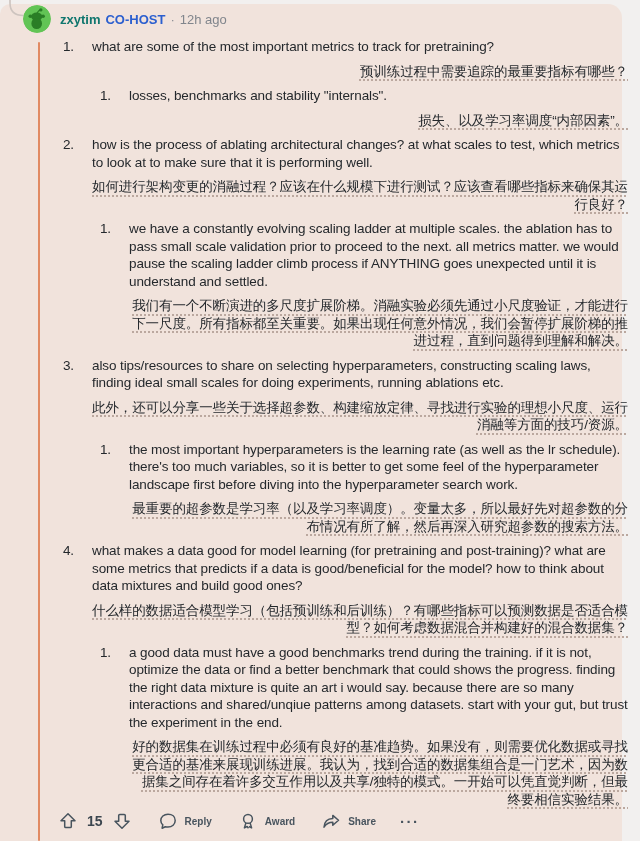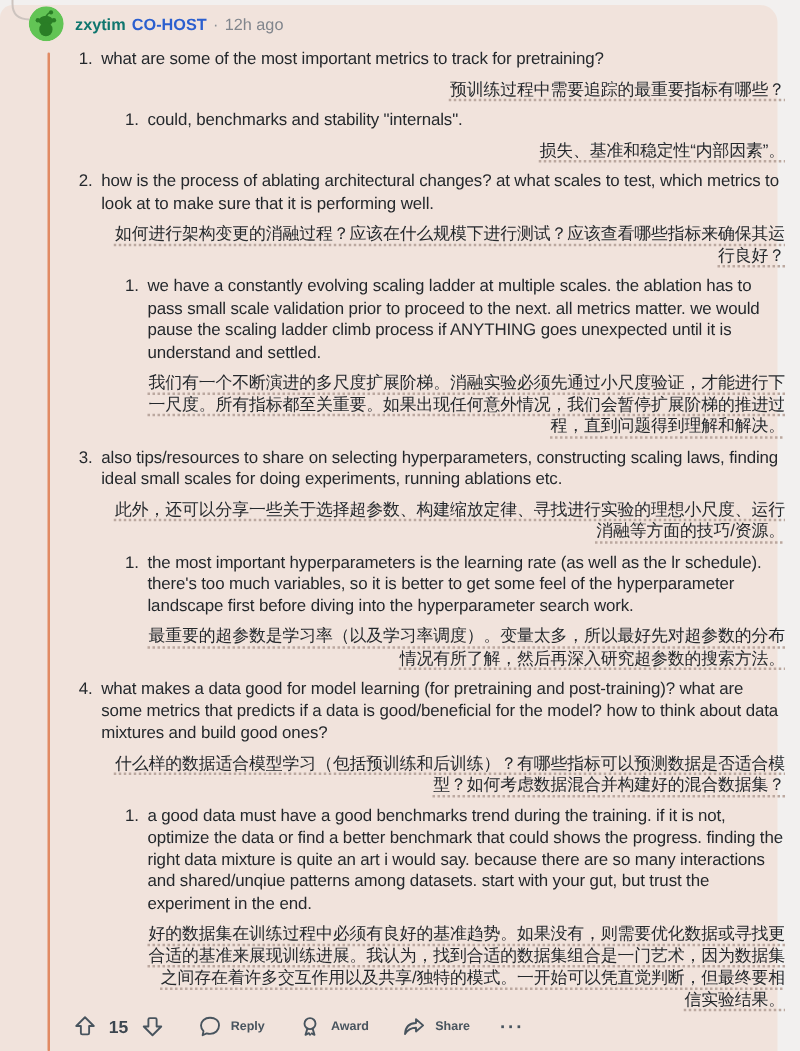--- a/index.html
+++ b/index.html
@@ -41,21 +41,21 @@
   .item { display:flex; }
   .num {
     flex:none; width:18px; text-align:right; margin-right:7px;
     font-size:13.5px; line-height:17.5px; letter-spacing:-0.1px;
   }
   .sub { margin-left:16px; }
   .sub > .num { width:14px; }
   .item-content { flex:1; min-width:0; }
   p.en, p.zh {
     font-size:13.5px; line-height:17.5px; letter-spacing:-0.1px;
-    margin:0 0 7px 0;
+    margin:0 0 7px 11px;
   }
   p.zh {
     text-decoration:underline dotted #bba89f;
     text-decoration-thickness:1.5px;
     text-underline-offset:3.5px;
     text-align:right;
   }
   .action-bar {
     position:absolute; left:58px; bottom:7px; height:26px; z-index:2;
     display:flex; align-items:center; color:#48545e;
@@ -105,22 +105,22 @@
 <div class="comment-body">
 
   <div class="item">
     <span class="num">1.</span>
     <div class="item-content">
       <p class="en">what are some of the most important metrics to track for pretraining?</p>
       <p class="zh">预训练过程中需要追踪的最重要指标有哪些？</p>
       <div class="item sub">
         <span class="num">1.</span>
         <div class="item-content">
-          <p class="en">could, benchmarks and stability "internals".</p>
-          <p class="zh">损失、基准和稳定性“内部因素”。</p>
+          <p class="en">losses, benchmarks and stability "internals".</p>
+          <p class="zh">损失、以及学习率调度“内部因素”。</p>
         </div>
       </div>
     </div>
   </div>
 
   <div class="item">
     <span class="num">2.</span>
     <div class="item-content">
       <p class="en">how is the process of ablating architectural changes? at what scales to test, which metrics to look at to make sure that it is performing well.</p>
       <p class="zh">如何进行架构变更的消融过程？应该在什么规模下进行测试？应该查看哪些指标来确保其运行良好？</p>

